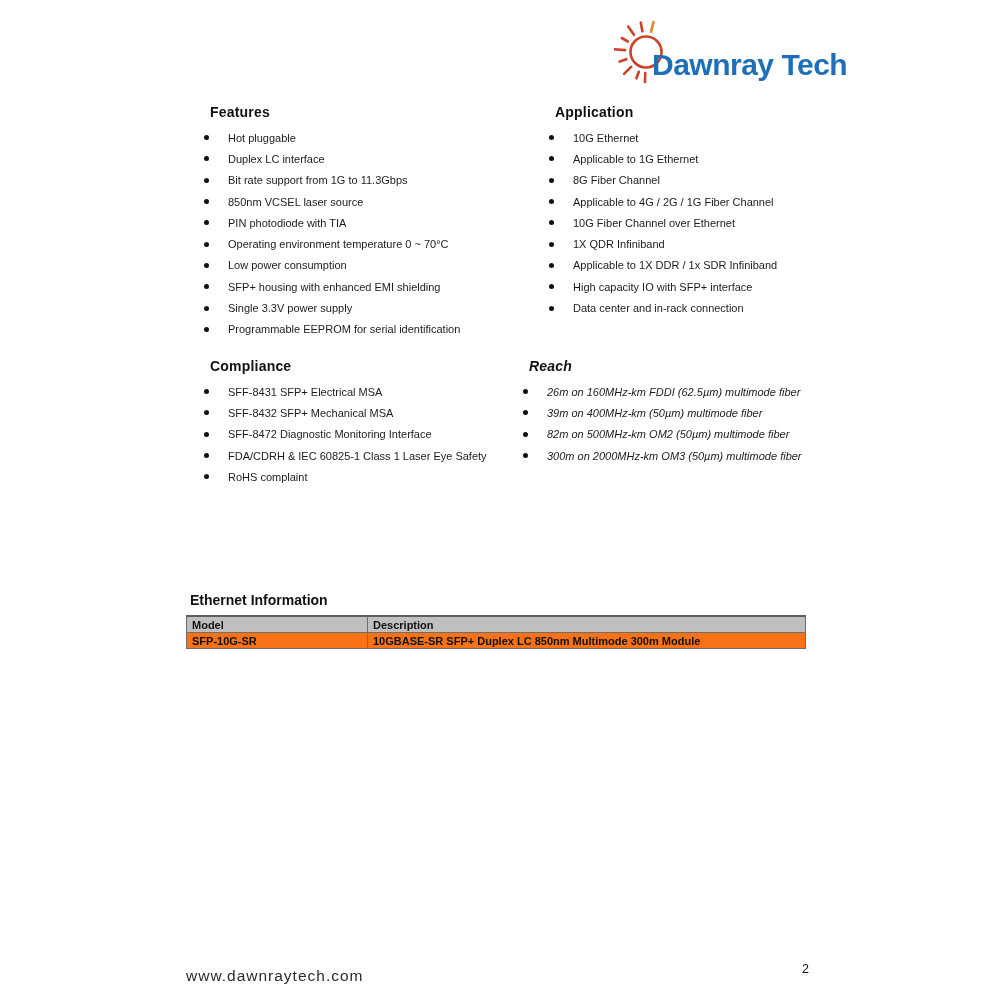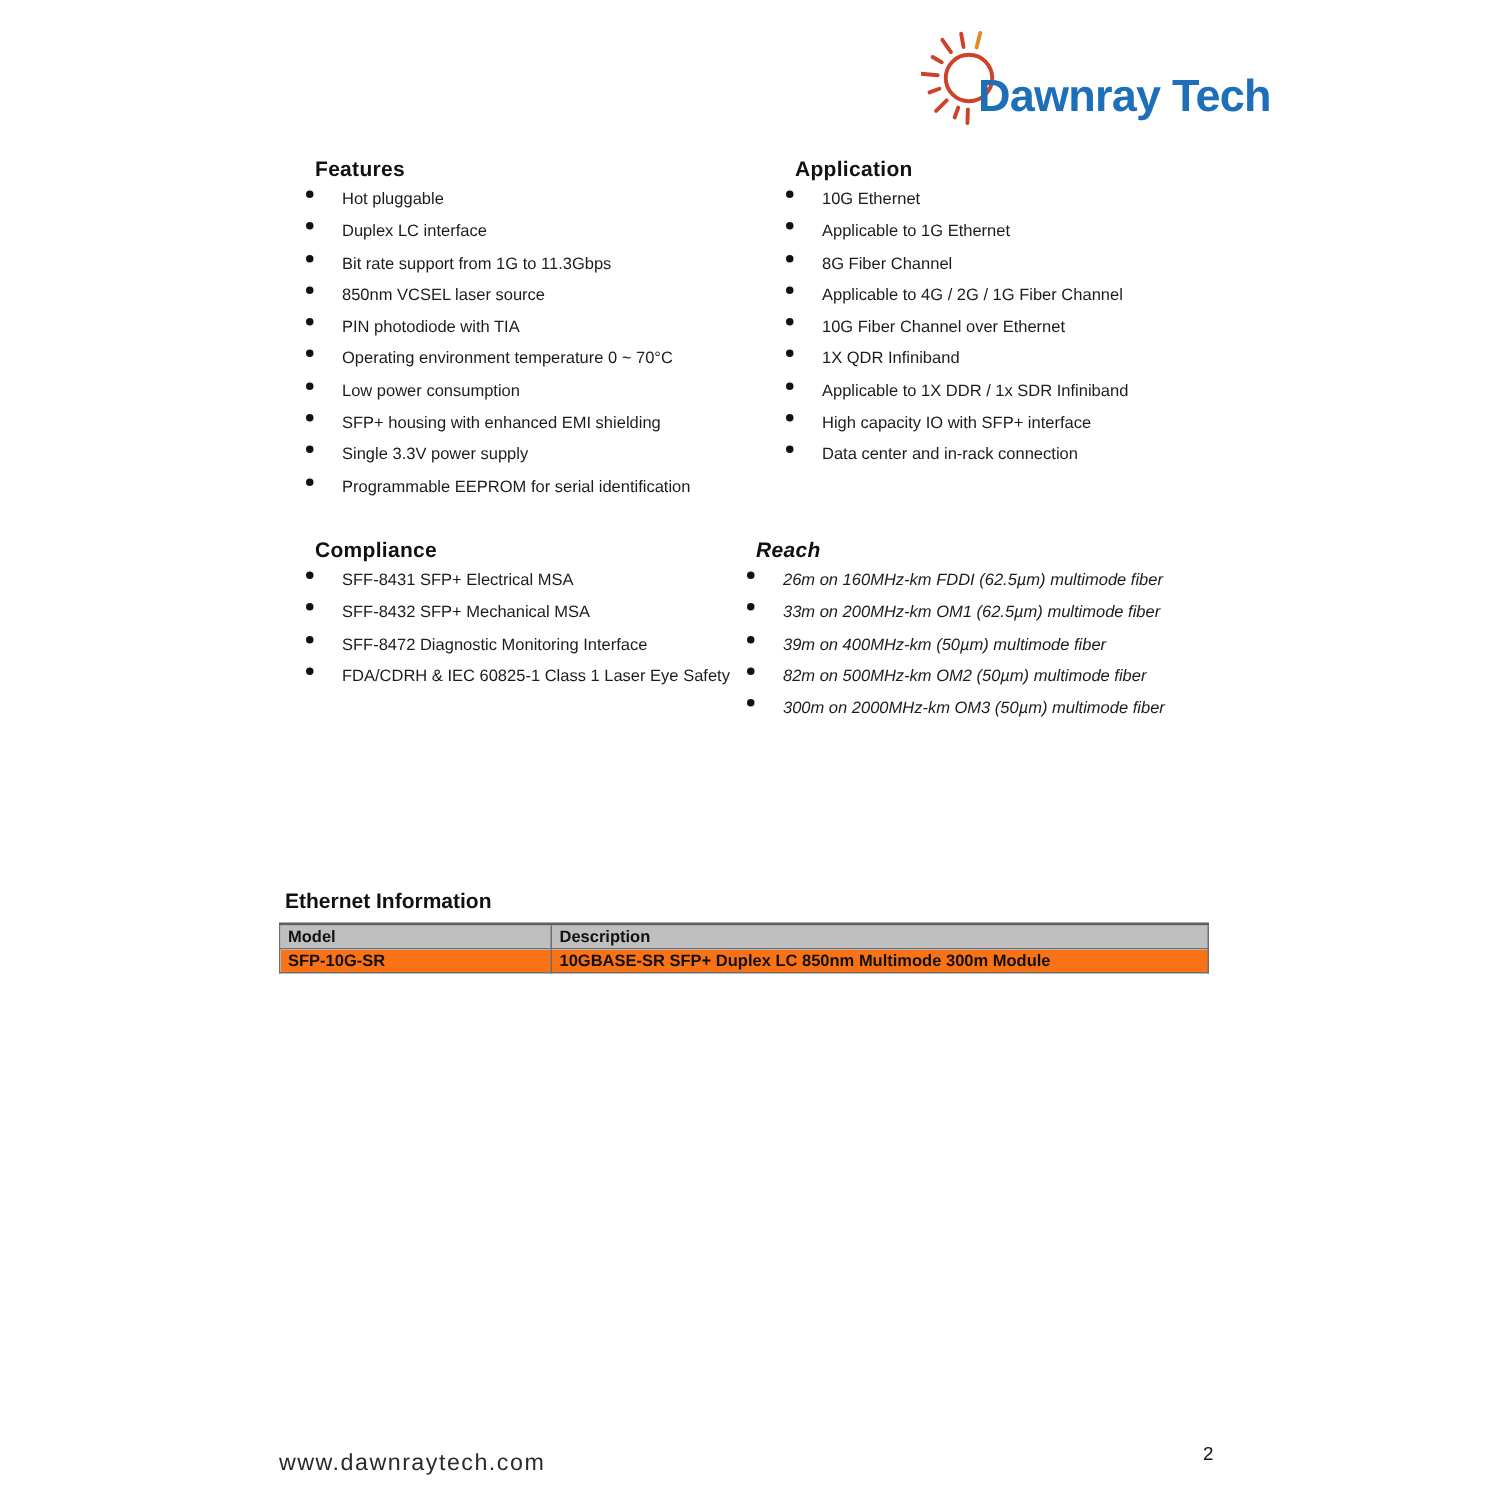--- a/index.html
+++ b/index.html
@@ -10,27 +10,27 @@
   
   .logo{position:absolute;left:614px;top:6px;width:240px;height:84px;}
   .logo svg{position:absolute;left:0;top:0;}
   .logo .logo-text{
     position:absolute;left:650px;top:44px;left:38px;
     font-size:30px;font-weight:bold;color:#1c6fb8;
     letter-spacing:-0.5px;line-height:30px;white-space:nowrap;
   }
   
   .section{position:absolute;width:320px;}
-  .section.wide{width:330px;}
+  .section.wide{width:330px;margin-left:25px;}
   .section h2{
     margin:0 0 6px 0;font-size:14px;font-weight:bold;color:#111;
     line-height:17px;letter-spacing:0.2px;padding-left:12px;
   }
   .section ul{list-style:none;margin:0;padding:0;}
-  .section li{display:flex;align-items:flex-start;height:21.3px;white-space:nowrap;}
+  .section li{display:flex;align-items:center;height:21.3px;white-space:nowrap;}
   .bullet{width:5px;height:5px;border-radius:50%;background:#111;margin-left:6px;margin-right:19px;flex:none;}
   .item-text{font-size:11px;color:#1c1c1c;}
   #features-section{left:198px;top:104px;}
   #application-section{left:518px;top:104px;}
   #compliance-section{left:198px;top:358px;}
   #reach-section{left:492px;top:358px;font-style:italic;}
   
   #ordering-section{position:absolute;left:186px;top:592px;width:620px;}
   #ordering-section h2{margin:0 0 6px 4px;font-size:14px;font-weight:bold;color:#111;line-height:17px;}
   table{border-collapse:collapse;width:620px;table-layout:fixed;}
@@ -171,33 +171,33 @@
       <span class="item-text">SFF-8432 SFP+ Mechanical MSA</span>
     </li>
       <li>
       <span class="bullet"></span>
       <span class="item-text">SFF-8472 Diagnostic Monitoring Interface</span>
     </li>
       <li>
       <span class="bullet"></span>
       <span class="item-text">FDA/CDRH &amp; IEC 60825-1 Class 1 Laser Eye Safety</span>
     </li>
+      <li>
+      <span class="bullet"></span>
+      <span class="item-text">RoHS complaint</span>
+    </li>
     </ul>
 </div>
 
 <div class="section wide" id="reach-section">
   <h2>Reach</h2>
   <ul>
       <li>
       <span class="bullet"></span>
       <span class="item-text">26m on 160MHz-km FDDI (62.5µm) multimode fiber</span>
-    </li>
-      <li>
-      <span class="bullet"></span>
-      <span class="item-text">33m on 200MHz-km OM1 (62.5µm) multimode fiber</span>
     </li>
       <li>
       <span class="bullet"></span>
       <span class="item-text">39m on 400MHz-km (50µm) multimode fiber</span>
     </li>
       <li>
       <span class="bullet"></span>
       <span class="item-text">82m on 500MHz-km OM2 (50µm) multimode fiber</span>
     </li>
       <li>

